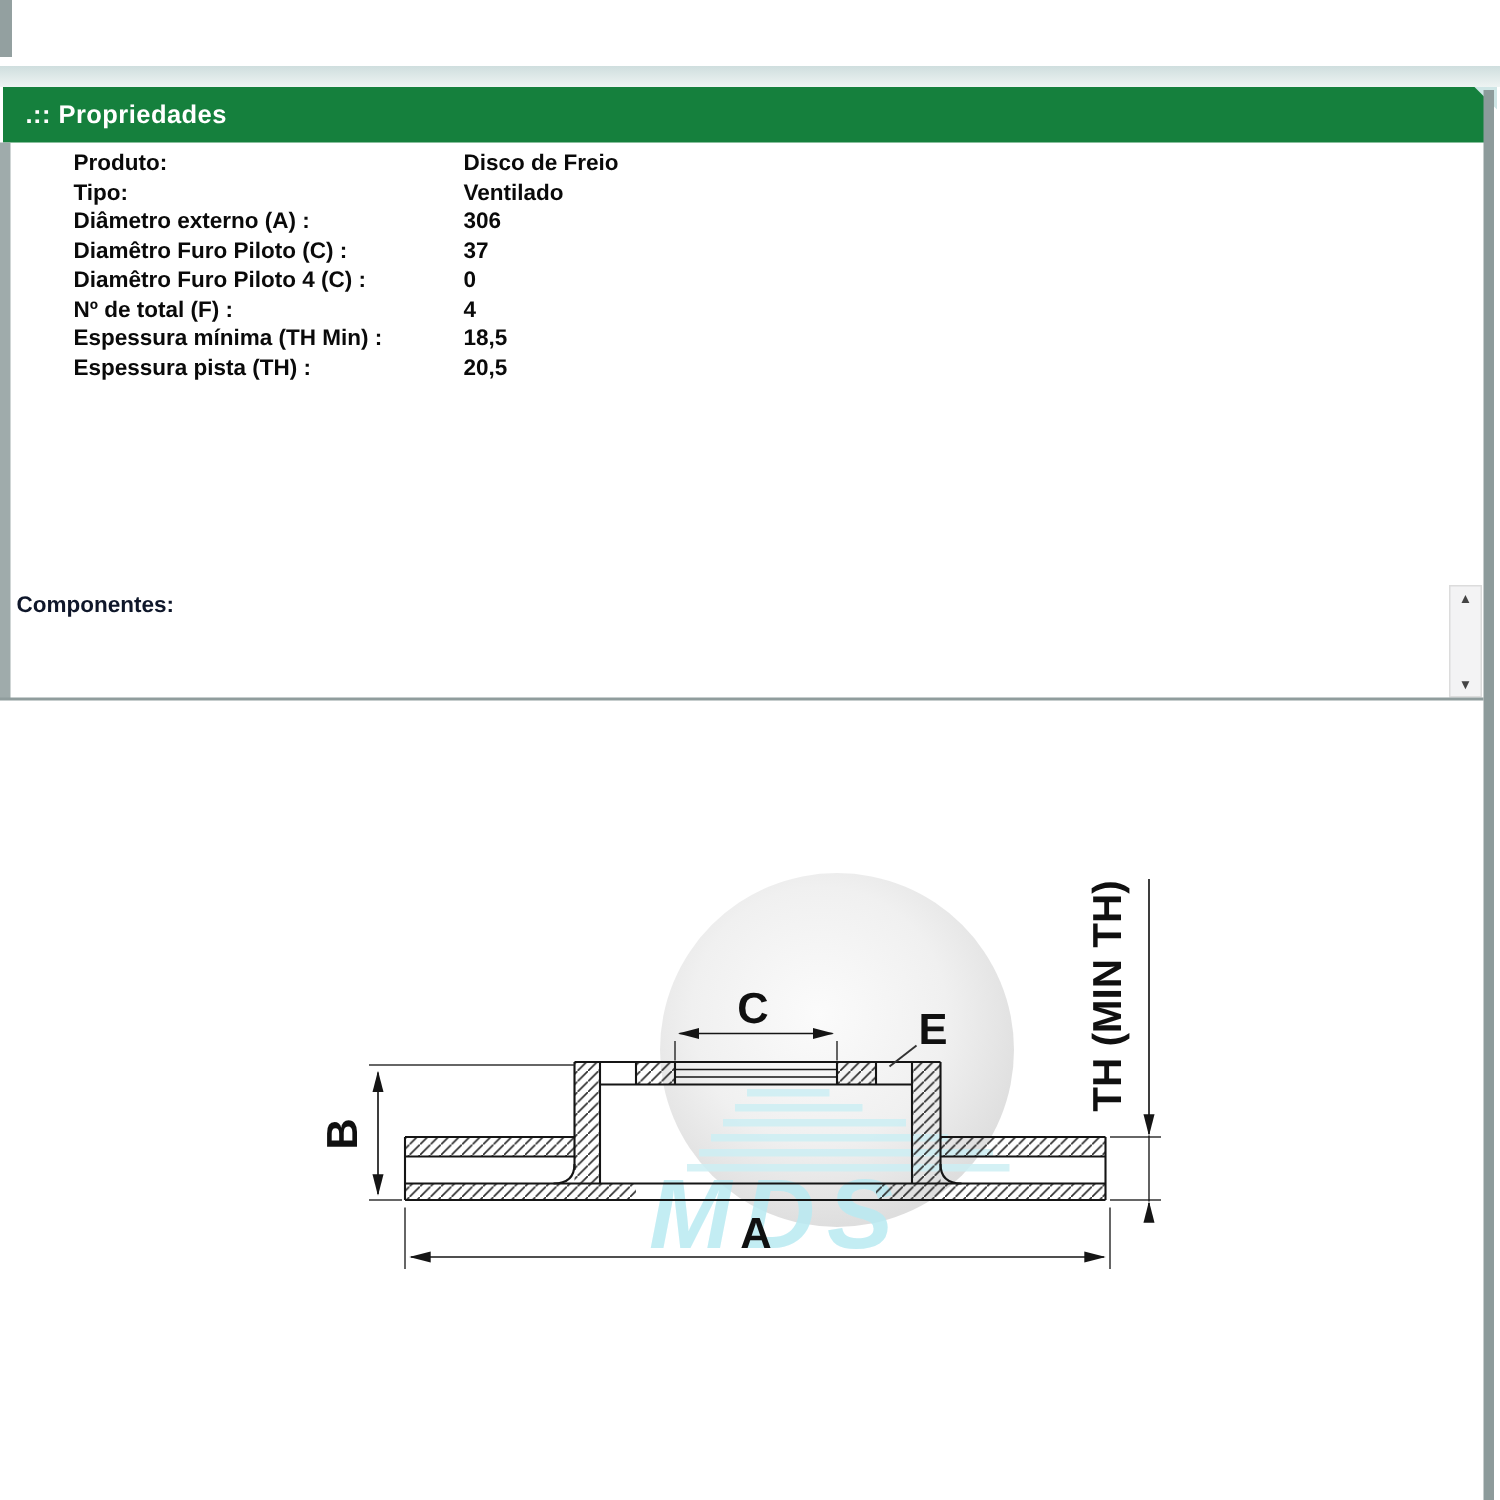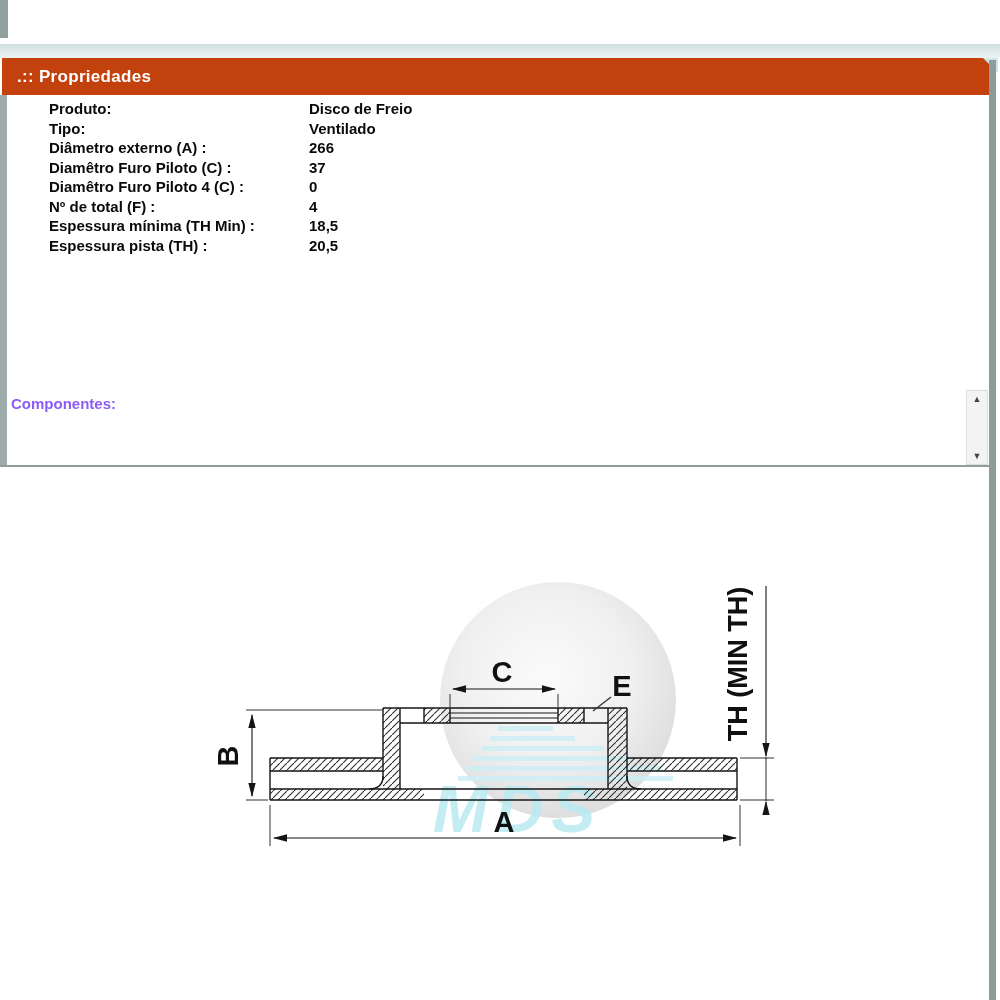--- a/index.html
+++ b/index.html
@@ -3,36 +3,36 @@
 <meta charset="utf-8">
 <style>
   html,body{margin:0;padding:0;background:#fff;}
   #page{position:relative;width:1000px;height:1000px;background:#fff;overflow:hidden;
         font-family:"Liberation Sans",sans-serif;}
 
   
   .tl-strip{position:absolute;left:0;top:0;width:8px;height:38px;background:#93a0a0;}
   .pre-header{position:absolute;left:0;top:44px;width:1000px;height:14px;
               background:linear-gradient(#cfdede,#eef4f3);}
-  .header{position:absolute;left:2px;top:58px;width:994px;height:37px;background:#c2410c;
+  .header{position:absolute;left:2px;top:58px;width:994px;height:37px;background:#15803d;
           color:#fff;font-weight:bold;font-size:17px;line-height:37px;padding-left:15px;
           box-sizing:border-box;letter-spacing:.3px;}
   .corner-notch{position:absolute;right:2px;top:58px;width:0;height:0;
                 border-top:15px solid #cfe6e6;border-left:15px solid transparent;}
   .left-strip{position:absolute;left:0;top:95px;width:7px;height:371px;background:#9fabab;}
   .right-strip{position:absolute;left:989px;top:60px;width:7px;height:940px;background:#8d9b9b;}
   .separator{position:absolute;left:0;top:465px;width:989px;height:0;
              border-top:2px solid #909d9d;}
 
   
   .props{position:absolute;left:12px;top:100px;width:600px;margin-left:37px;}
   .prop-row{height:19.5px;font-size:15px;font-weight:bold;color:#0a0a0a;white-space:nowrap;}
   .plabel{display:inline-block;width:260px;}
   .pvalue{display:inline-block;}
-  .componentes{position:absolute;left:11px;top:395px;font-size:15px;font-weight:bold;color:#8b5cf6;}
+  .componentes{position:absolute;left:11px;top:395px;font-size:15px;font-weight:bold;color:#0f172a;}
 
   
   .vscroll{position:absolute;left:966px;top:390px;width:22px;height:75px;background:#f3f3f4;
            border:1px solid #dcdcdc;box-sizing:border-box;display:flex;flex-direction:column;
            justify-content:space-between;}
   .sbtn{height:16px;text-align:center;font-size:9px;line-height:16px;color:#444;cursor:default;}
 
   
   .drawing{position:absolute;left:0;top:0;width:1000px;height:1000px;}
   .dimtxt{font-family:"Liberation Sans",sans-serif;font-weight:bold;fill:#101010;}
@@ -49,21 +49,21 @@
     <span>.:: Propriedades</span>
   </div>
   <div class="corner-notch"></div>
 
   <div class="left-strip"></div>
   <div class="right-strip"></div>
 
   <div class="props">
       <div class="prop-row"><span class="plabel">Produto:</span><span class="pvalue">Disco de Freio</span></div>
       <div class="prop-row"><span class="plabel">Tipo:</span><span class="pvalue">Ventilado</span></div>
-      <div class="prop-row"><span class="plabel">Diâmetro externo (A) :</span><span class="pvalue">266</span></div>
+      <div class="prop-row"><span class="plabel">Diâmetro externo (A) :</span><span class="pvalue">306</span></div>
       <div class="prop-row"><span class="plabel">Diamêtro Furo Piloto (C) :</span><span class="pvalue">37</span></div>
       <div class="prop-row"><span class="plabel">Diamêtro Furo Piloto 4 (C) :</span><span class="pvalue">0</span></div>
       <div class="prop-row"><span class="plabel">Nº de total (F) :</span><span class="pvalue">4</span></div>
       <div class="prop-row"><span class="plabel">Espessura mínima (TH Min) :</span><span class="pvalue">18,5</span></div>
       <div class="prop-row"><span class="plabel">Espessura pista (TH) :</span><span class="pvalue">20,5</span></div>
     </div>
 
   <div class="componentes">Componentes:</div>
 
   <div class="vscroll">

